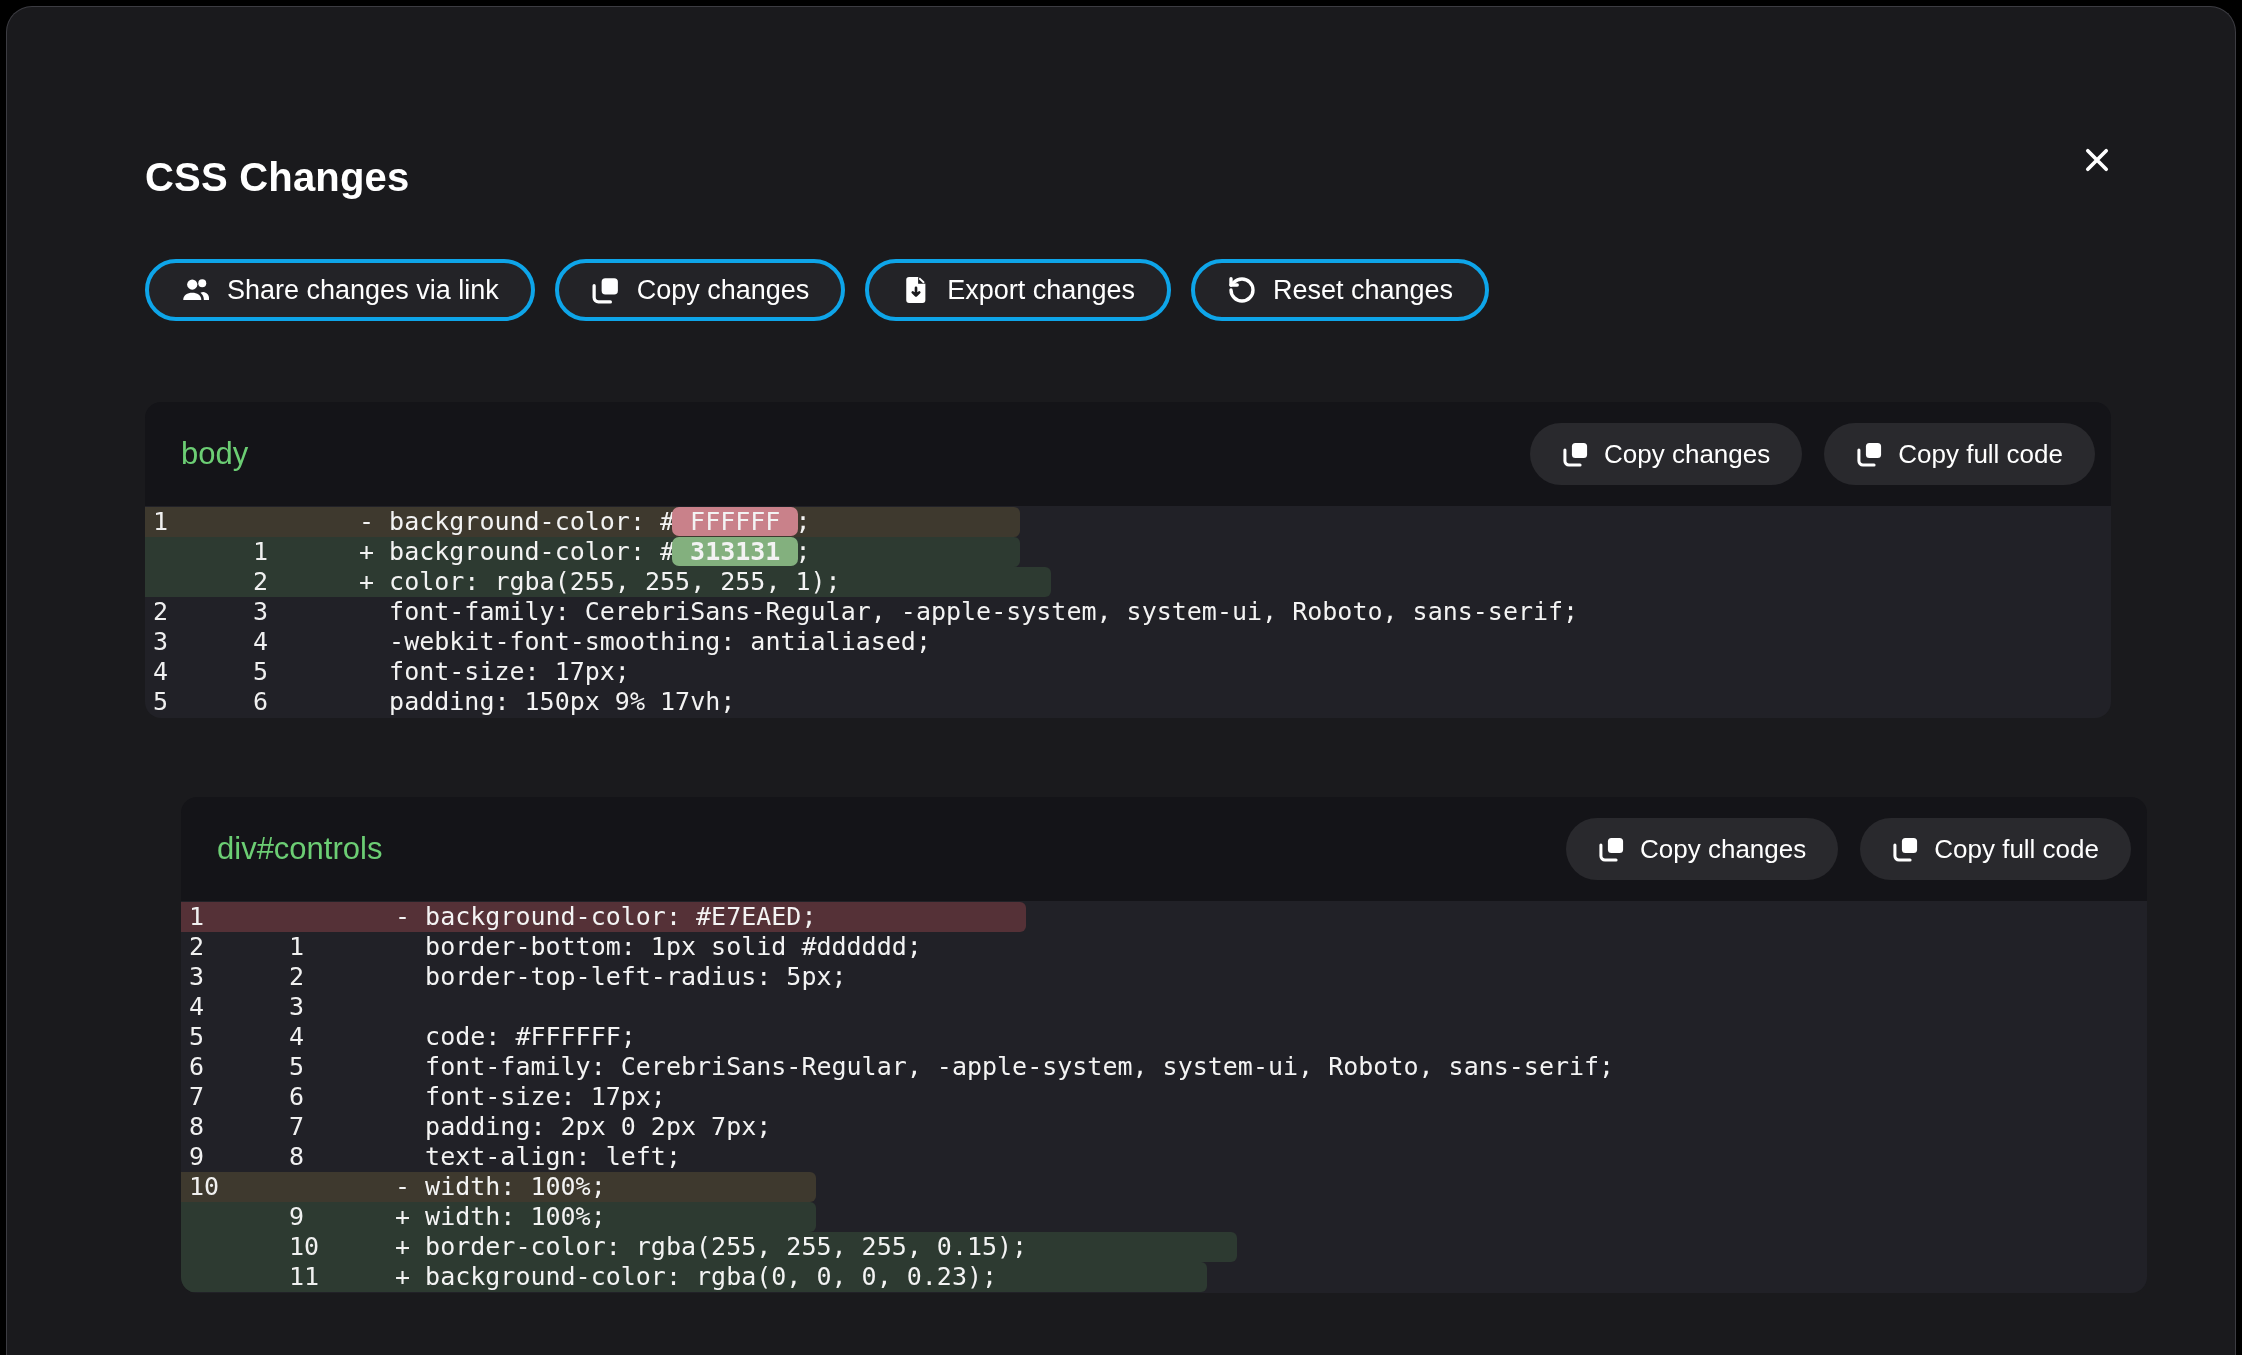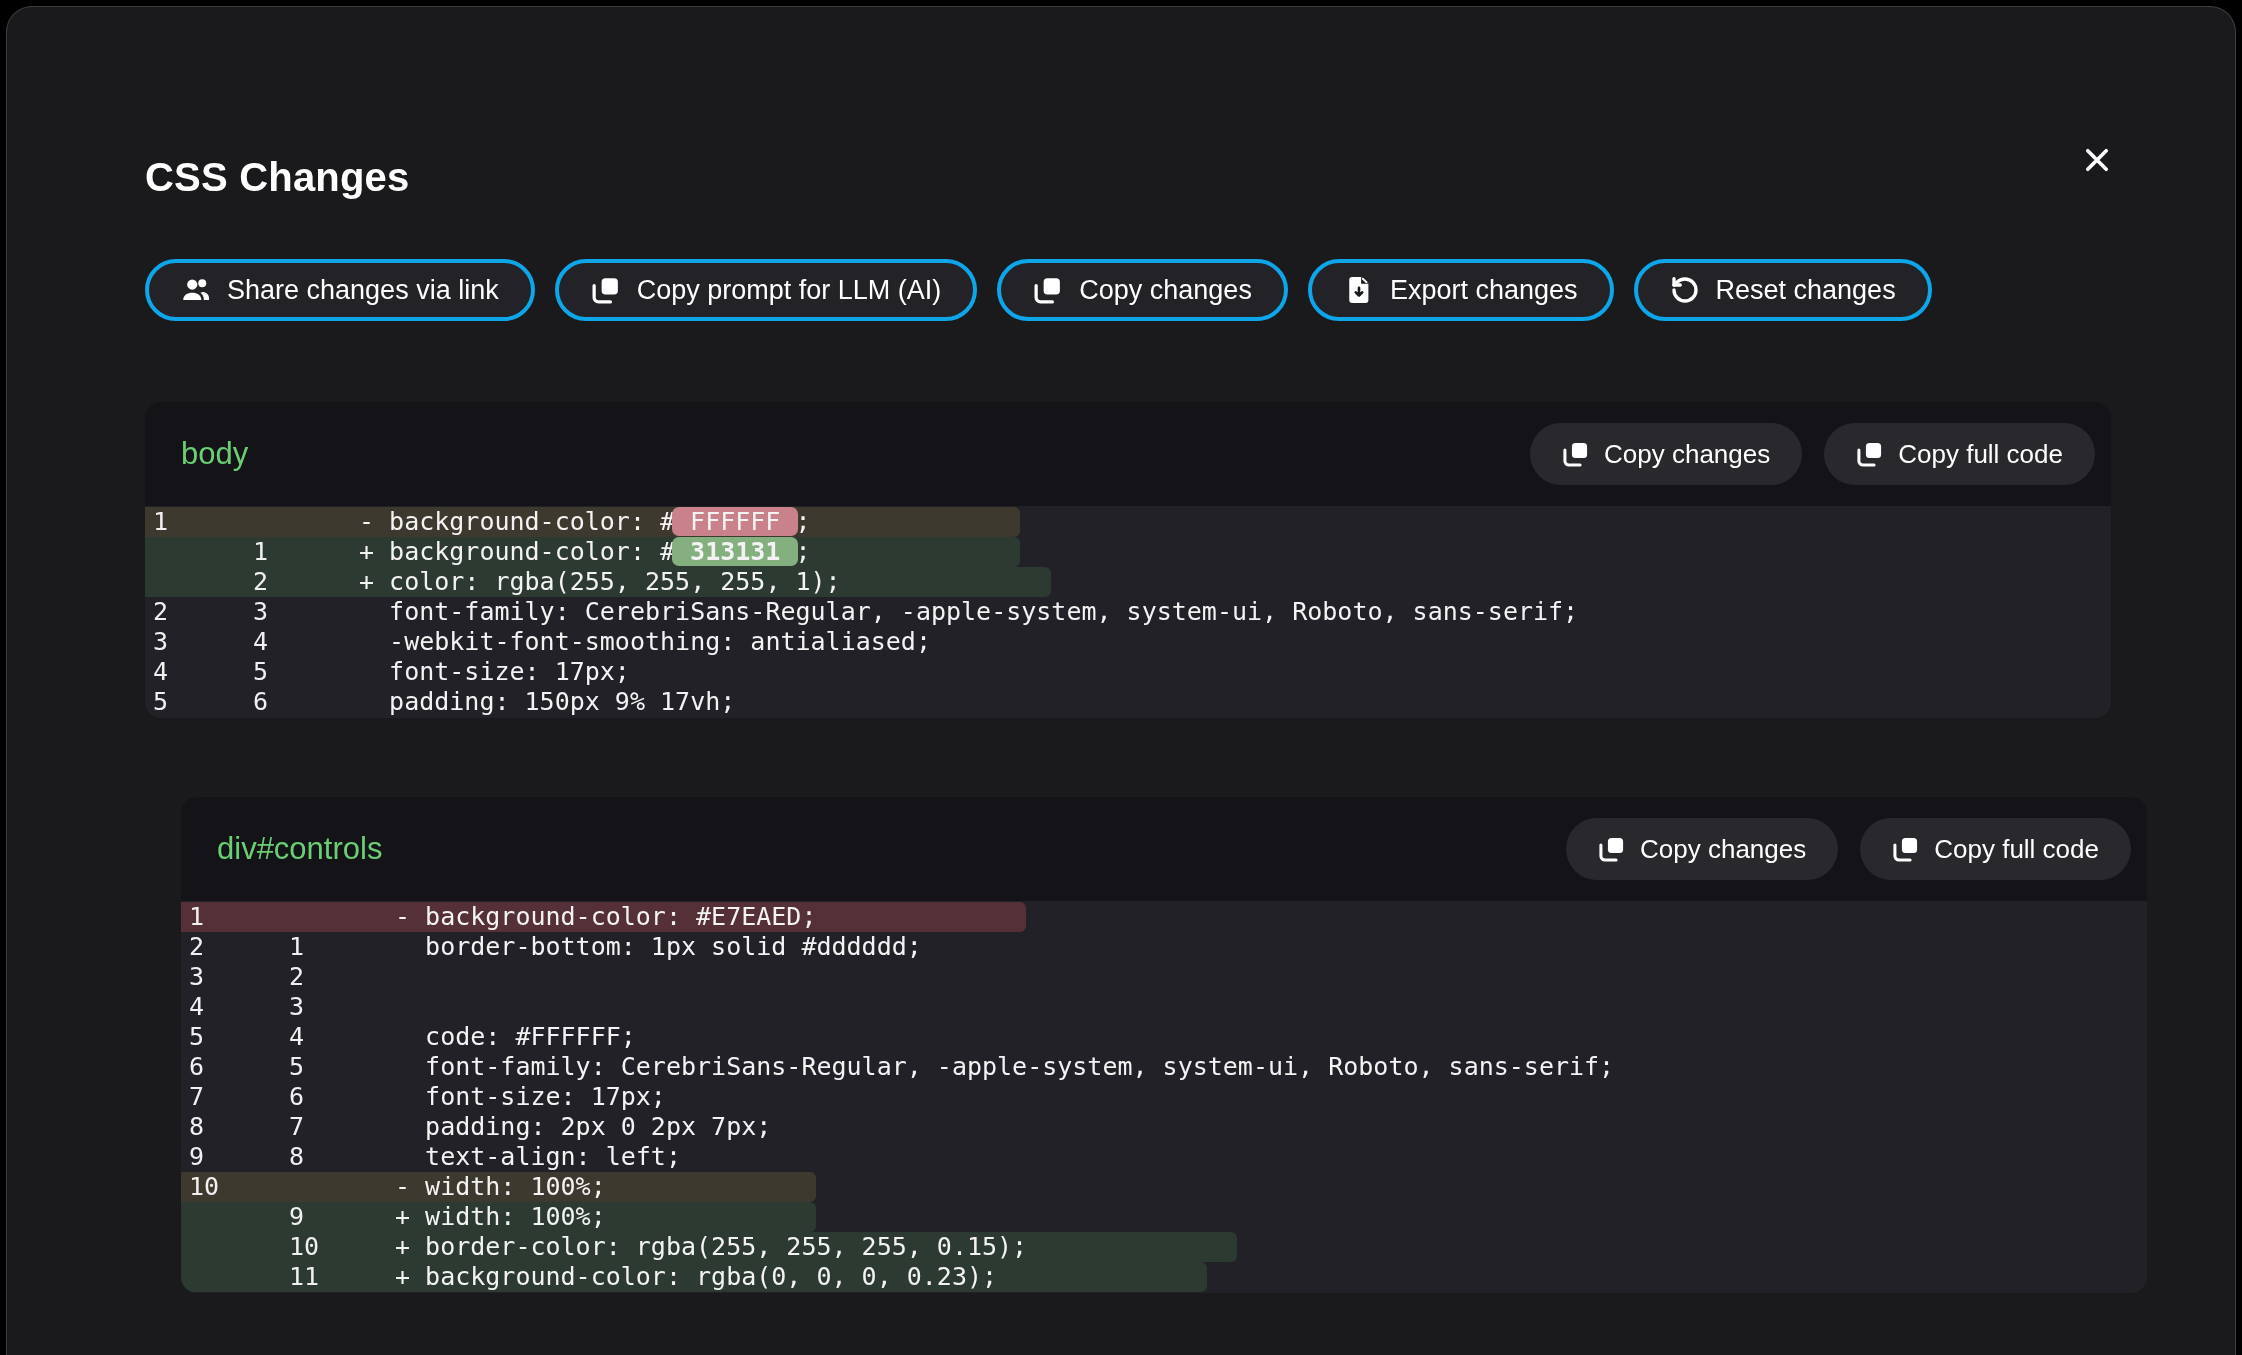--- a/index.html
+++ b/index.html
@@ -109,29 +109,20 @@
         </span>
         <span>Share changes via link</span>
       </button>
       <button class="tbtn">
         <span class="icon">
           <svg viewBox="0 0 24 24">
             <rect x="8.5" y="2.5" width="13" height="13" rx="3" fill="#fff"></rect>
             <path d="M15.5 21.5H6a3.5 3.5 0 0 1-3.5-3.5V8.5" stroke="#fff" stroke-width="2.6" fill="none" stroke-linecap="round"></path>
           </svg>
         </span>
-        <span>Copy prompt for LLM (AI)</span>
-      </button>
-      <button class="tbtn">
-        <span class="icon">
-          <svg viewBox="0 0 24 24">
-            <rect x="8.5" y="2.5" width="13" height="13" rx="3" fill="#fff"></rect>
-            <path d="M15.5 21.5H6a3.5 3.5 0 0 1-3.5-3.5V8.5" stroke="#fff" stroke-width="2.6" fill="none" stroke-linecap="round"></path>
-          </svg>
-        </span>
         <span>Copy changes</span>
       </button>
       <button class="tbtn">
         <span class="icon">
           <svg viewBox="0 0 24 24">
             <path d="M6.5 1.5h7.2L19.5 7v13a2.3 2.3 0 0 1-2.3 2.3H6.5A2.3 2.3 0 0 1 4.2 20V3.8a2.3 2.3 0 0 1 2.3-2.3z" fill="#fff"></path>
             <path d="M13.7 1.5V7h5.8z" fill="#1a1a1d"></path>
             <path d="M14.6 2.6L18.4 6.2" stroke="#fff" stroke-width="1.4" fill="none"></path>
             <path d="M12 10.2v6.2M9.4 13.9l2.6 2.6 2.6-2.6" stroke="#1a1a1d" stroke-width="2.1" fill="none" stroke-linecap="round" stroke-linejoin="round"></path>
           </svg>
@@ -222,21 +213,21 @@
           </div>
         </div>
         <div class="code">
           <div class="row">
             <div class="row-inner hl k-del"><span class="ln">1</span><span class="ln2"></span><span class="content"><span>- background-color: #E7EAED;</span></span></div>
           </div>
           <div class="row">
             <div class="row-inner"><span class="ln">2</span><span class="ln2">1</span><span class="content"><span>  border-bottom: 1px solid #dddddd;</span></span></div>
           </div>
           <div class="row">
-            <div class="row-inner"><span class="ln">3</span><span class="ln2">2</span></div>
+            <div class="row-inner"><span class="ln">3</span><span class="ln2">2</span><span class="content"><span>  border-top-left-radius: 5px;</span></span></div>
           </div>
           <div class="row">
             <div class="row-inner"><span class="ln">4</span><span class="ln2">3</span></div>
           </div>
           <div class="row">
             <div class="row-inner"><span class="ln">5</span><span class="ln2">4</span><span class="content"><span>  code: #FFFFFF;</span></span></div>
           </div>
           <div class="row">
             <div class="row-inner"><span class="ln">6</span><span class="ln2">5</span><span class="content"><span>  font-family: CerebriSans-Regular, -apple-system, system-ui, Roboto, sans-serif;</span></span></div>
           </div>

